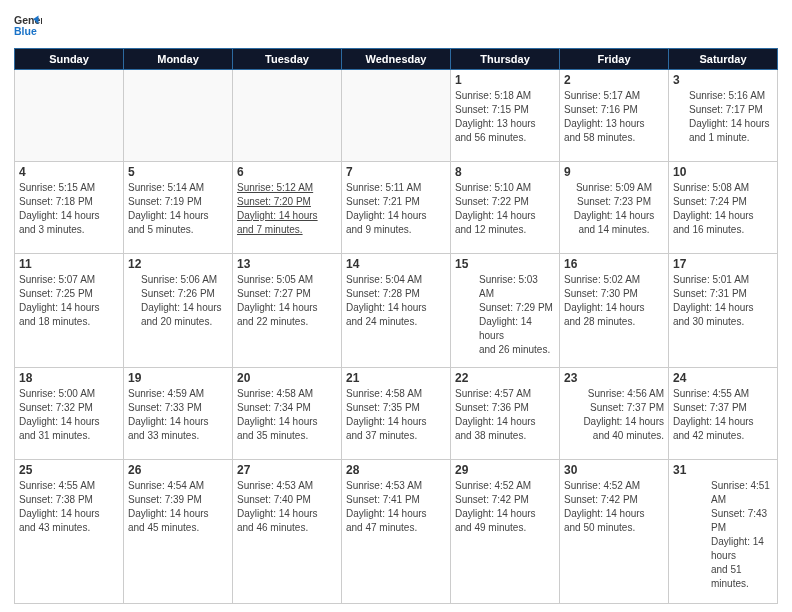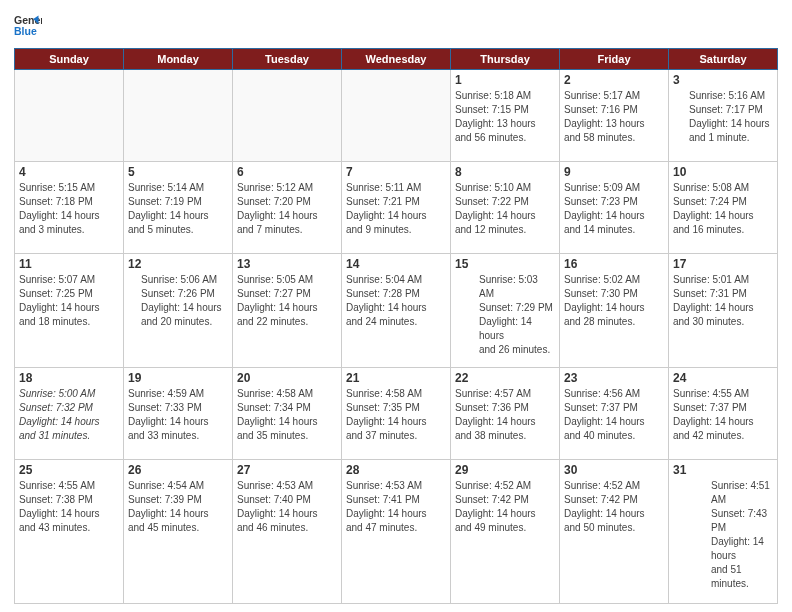--- a/index.html
+++ b/index.html
@@ -45,21 +45,21 @@
       color: #555;
     }
     .calendar {
       flex: 1;
       border: 1px solid #ccc;
       border-collapse: collapse;
       width: 100%;
       table-layout: fixed;
     }
     .calendar th {
-      background: #7f1d1d;
+      background: #0f172a;
       color: #fff;
       font-size: 11px;
       font-weight: bold;
       text-align: center;
       padding: 4px 2px;
       border: 1px solid #2c6aa0;
     }
     .calendar td {
       border: 1px solid #ccc;
       vertical-align: top;
@@ -152,42 +152,42 @@
           </td>
           <td>
             <div class="day-num">5</div>
             <div class="day-info" style="white-space: pre-line;">Sunrise: 5:14 AM
 Sunset: 7:19 PM
 Daylight: 14 hours
 and 5 minutes.</div>
           </td>
           <td>
             <div class="day-num">6</div>
-            <div class="day-info" style="white-space: pre-line;">Sunrise: 5:12 AM
+            <div class="day-info" style="white-space: pre-line; text-decoration: underline;">Sunrise: 5:12 AM
 Sunset: 7:20 PM
 Daylight: 14 hours
 and 7 minutes.</div>
           </td>
           <td>
             <div class="day-num">7</div>
             <div class="day-info" style="white-space: pre-line;">Sunrise: 5:11 AM
 Sunset: 7:21 PM
 Daylight: 14 hours
 and 9 minutes.</div>
           </td>
           <td>
             <div class="day-num">8</div>
             <div class="day-info" style="white-space: pre-line;">Sunrise: 5:10 AM
 Sunset: 7:22 PM
 Daylight: 14 hours
 and 12 minutes.</div>
           </td>
           <td>
             <div class="day-num">9</div>
-            <div class="day-info" style="white-space: pre-line;">Sunrise: 5:09 AM
+            <div class="day-info" style="white-space: pre-line; text-align: center;">Sunrise: 5:09 AM
 Sunset: 7:23 PM
 Daylight: 14 hours
 and 14 minutes.</div>
           </td>
           <td>
             <div class="day-num">10</div>
             <div class="day-info" style="white-space: pre-line;">Sunrise: 5:08 AM
 Sunset: 7:24 PM
 Daylight: 14 hours
 and 16 minutes.</div>
@@ -240,21 +240,21 @@
             <div class="day-num">17</div>
             <div class="day-info" style="white-space: pre-line;">Sunrise: 5:01 AM
 Sunset: 7:31 PM
 Daylight: 14 hours
 and 30 minutes.</div>
           </td>
         </tr>
         <tr>
           <td>
             <div class="day-num">18</div>
-            <div class="day-info" style="white-space: pre-line; font-style: italic;">Sunrise: 5:00 AM
+            <div class="day-info" style="white-space: pre-line;">Sunrise: 5:00 AM
 Sunset: 7:32 PM
 Daylight: 14 hours
 and 31 minutes.</div>
           </td>
           <td>
             <div class="day-num">19</div>
             <div class="day-info" style="white-space: pre-line;">Sunrise: 4:59 AM
 Sunset: 7:33 PM
 Daylight: 14 hours
 and 33 minutes.</div>
@@ -275,21 +275,21 @@
           </td>
           <td>
             <div class="day-num">22</div>
             <div class="day-info" style="white-space: pre-line;">Sunrise: 4:57 AM
 Sunset: 7:36 PM
 Daylight: 14 hours
 and 38 minutes.</div>
           </td>
           <td>
             <div class="day-num">23</div>
-            <div class="day-info" style="white-space: pre-line;">Sunrise: 4:56 AM
+            <div class="day-info" style="white-space: pre-line; text-align: right;">Sunrise: 4:56 AM
 Sunset: 7:37 PM
 Daylight: 14 hours
 and 40 minutes.</div>
           </td>
           <td>
             <div class="day-num">24</div>
             <div class="day-info" style="white-space: pre-line;">Sunrise: 4:55 AM
 Sunset: 7:37 PM
 Daylight: 14 hours
 and 42 minutes.</div>

